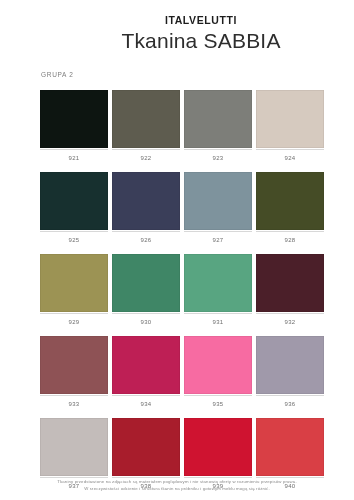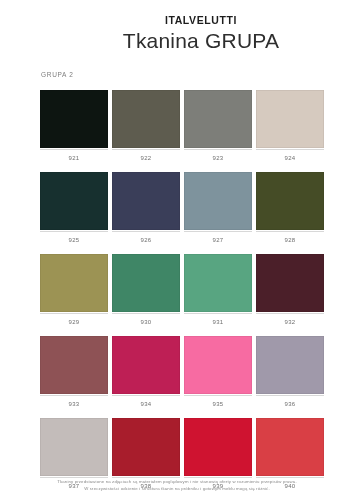--- a/index.html
+++ b/index.html
@@ -111,21 +111,21 @@
     display: block;
   }
 </style>
 </head>
 <body>
 
 <div class="page">
 
   <div class="header">
     <div class="brand">ITALVELUTTI</div>
-    <div class="fabric-title">Tkanina GRUPA</div>
+    <div class="fabric-title">Tkanina SABBIA</div>
   </div>
 
   <div class="group-label">GRUPA 2</div>
 
   <div class="grid">
       <div class="row">
         <div class="cell">
           <div class="chip" style="background-color: rgb(13, 21, 17);"></div>
           <span class="chip-label">921</span>
         </div>

